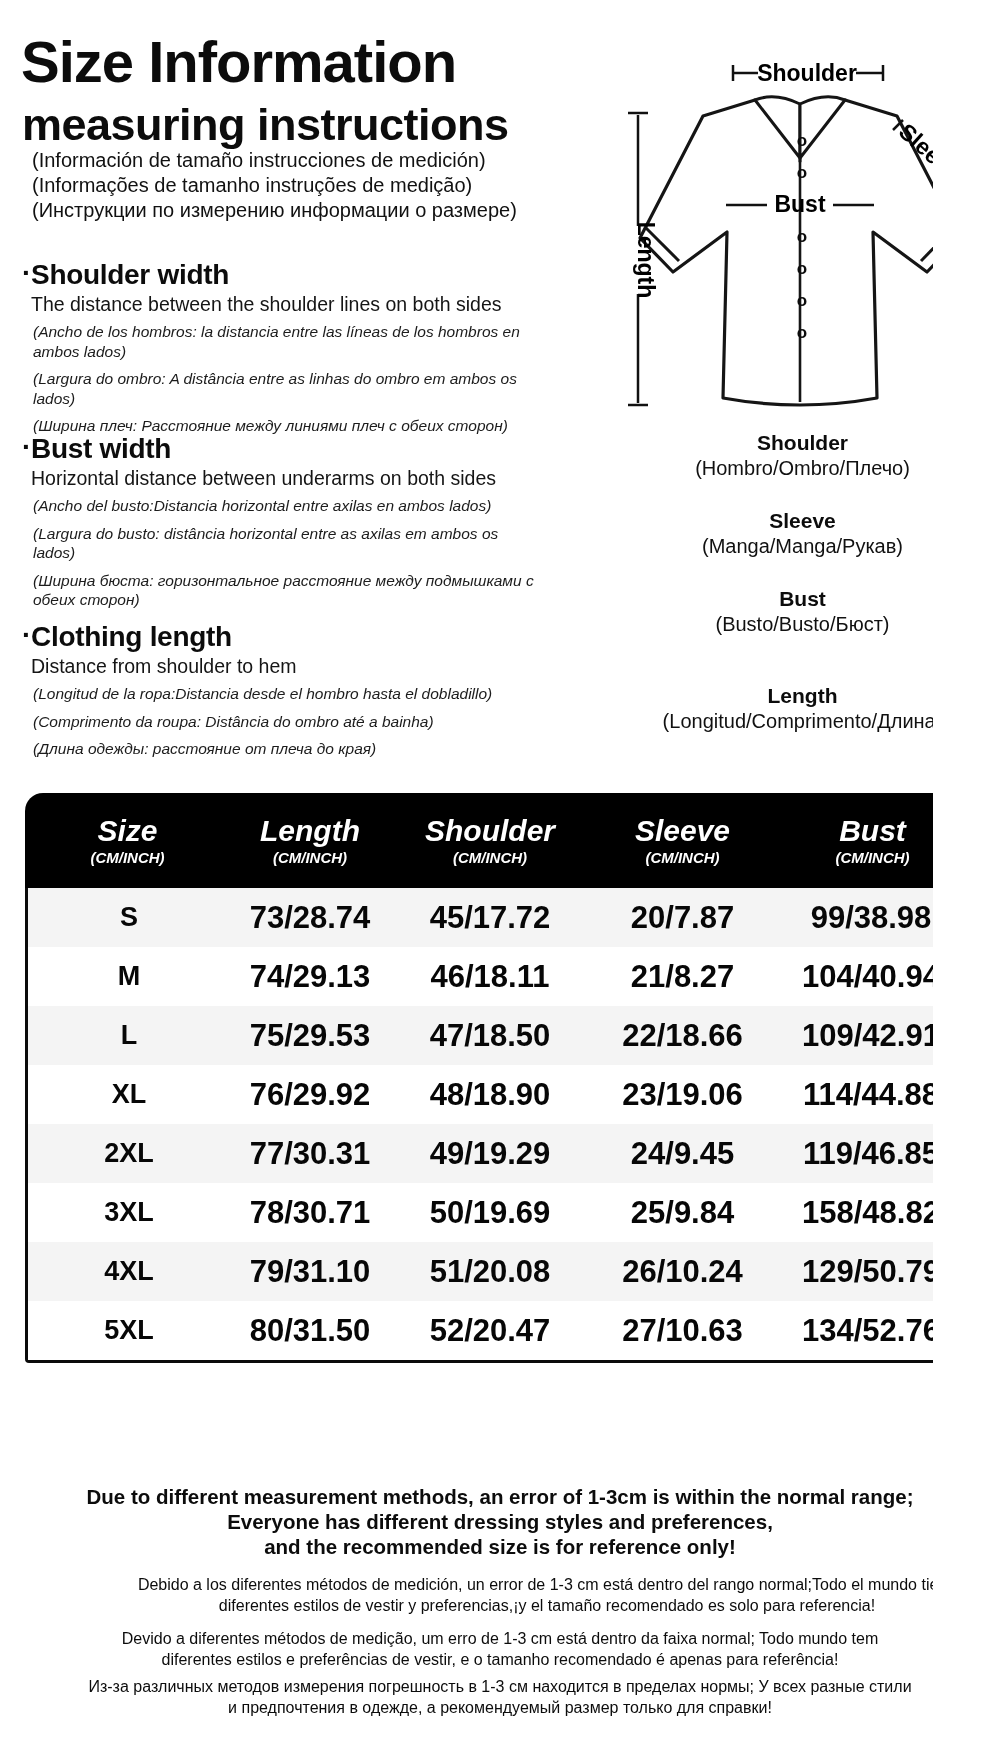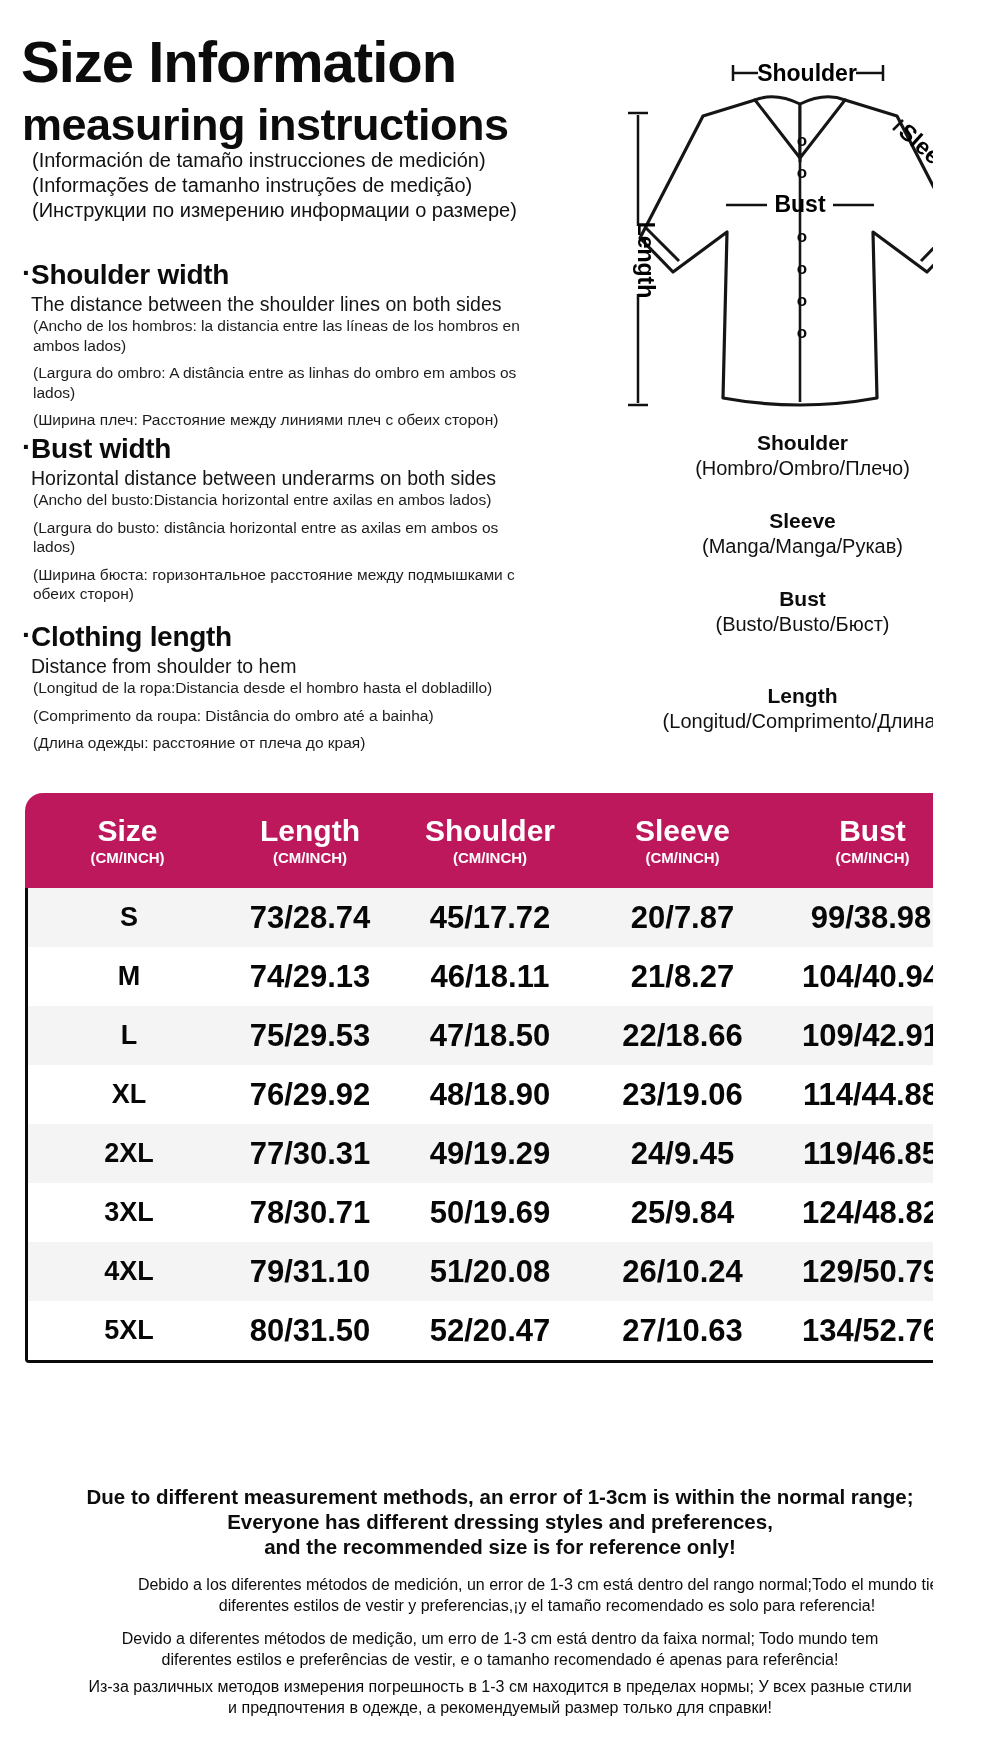--- a/index.html
+++ b/index.html
@@ -8,33 +8,33 @@
 
   
   .title{position:absolute;left:21px;top:30px;font-size:58px;font-weight:bold;letter-spacing:-1px;line-height:1.1;}
   .subtitle{position:absolute;left:22px;top:99px;font-size:45px;font-weight:bold;letter-spacing:-.5px;}
   .subtitle-trans{position:absolute;left:32px;top:148px;font-size:20px;line-height:25px;color:#111;}
 
   .section{position:absolute;left:22px;width:520px;}
   .sec-head{font-size:28px;font-weight:bold;line-height:34px;letter-spacing:-.3px;}
   .sec-head .bullet{font-size:28px;vertical-align:2px;}
   .sec-desc{font-size:19.5px;line-height:24px;padding-left:9px;color:#151515;}
-  .sec-trans{padding-left:11px;}
+  .sec-trans{padding-left:11px;margin-top:6px;font-style:italic;}
   .sec-trans div{font-size:15.5px;line-height:19.5px;color:#1c1c1c;margin-bottom:8px;width:505px;}
 
   
   .shirt-svg{position:absolute;left:555px;top:30px;}
   .legend-item{position:absolute;left:605px;width:395px;text-align:center;}
   .legend-term{font-size:21px;font-weight:bold;line-height:25px;}
   .legend-trans{font-size:20px;line-height:26px;color:#111;}
 
   
   .size-table{position:absolute;left:25px;top:793px;width:945px;}
-  .thead{display:grid;grid-template-columns:205px 160px 200px 185px 195px;background:#be185d;
-         border-radius:18px 18px 0 0;height:95px;align-items:center;}
+  .thead{display:grid;grid-template-columns:205px 160px 200px 185px 195px;background:#000000;
+         border-radius:18px 18px 0 0;height:95px;align-items:center;font-style:italic;}
   .thcell{text-align:center;color:#fff;}
   .thcell .tlabel{font-size:30px;font-weight:bold;line-height:34px;display:block;}
   .thcell .tunit{font-size:15px;font-weight:bold;line-height:20px;display:block;}
   .tbody{border-left:3px solid #0a0a0a;border-right:3px solid #0a0a0a;border-bottom:3px solid #0a0a0a;border-radius:0 0 4px 4px;}
   .trow{display:grid;grid-template-columns:202px 160px 200px 185px 192px;height:59px;align-items:center;background:#fff;}
   .trow:nth-child(odd){background:#f4f4f4;}
   .tcell{text-align:center;font-size:31px;font-weight:bold;color:#070707;}
   .tcell.size{font-size:27px;}
 
   
@@ -210,21 +210,21 @@
           <div class="tcell">77/30.31</div>
           <div class="tcell">49/19.29</div>
           <div class="tcell">24/9.45</div>
           <div class="tcell">119/46.85</div>
         </div>
         <div class="trow">
           <div class="tcell size">3XL</div>
           <div class="tcell">78/30.71</div>
           <div class="tcell">50/19.69</div>
           <div class="tcell">25/9.84</div>
-          <div class="tcell">124/48.82</div>
+          <div class="tcell">158/48.82</div>
         </div>
         <div class="trow">
           <div class="tcell size">4XL</div>
           <div class="tcell">79/31.10</div>
           <div class="tcell">51/20.08</div>
           <div class="tcell">26/10.24</div>
           <div class="tcell">129/50.79</div>
         </div>
         <div class="trow">
           <div class="tcell size">5XL</div>

